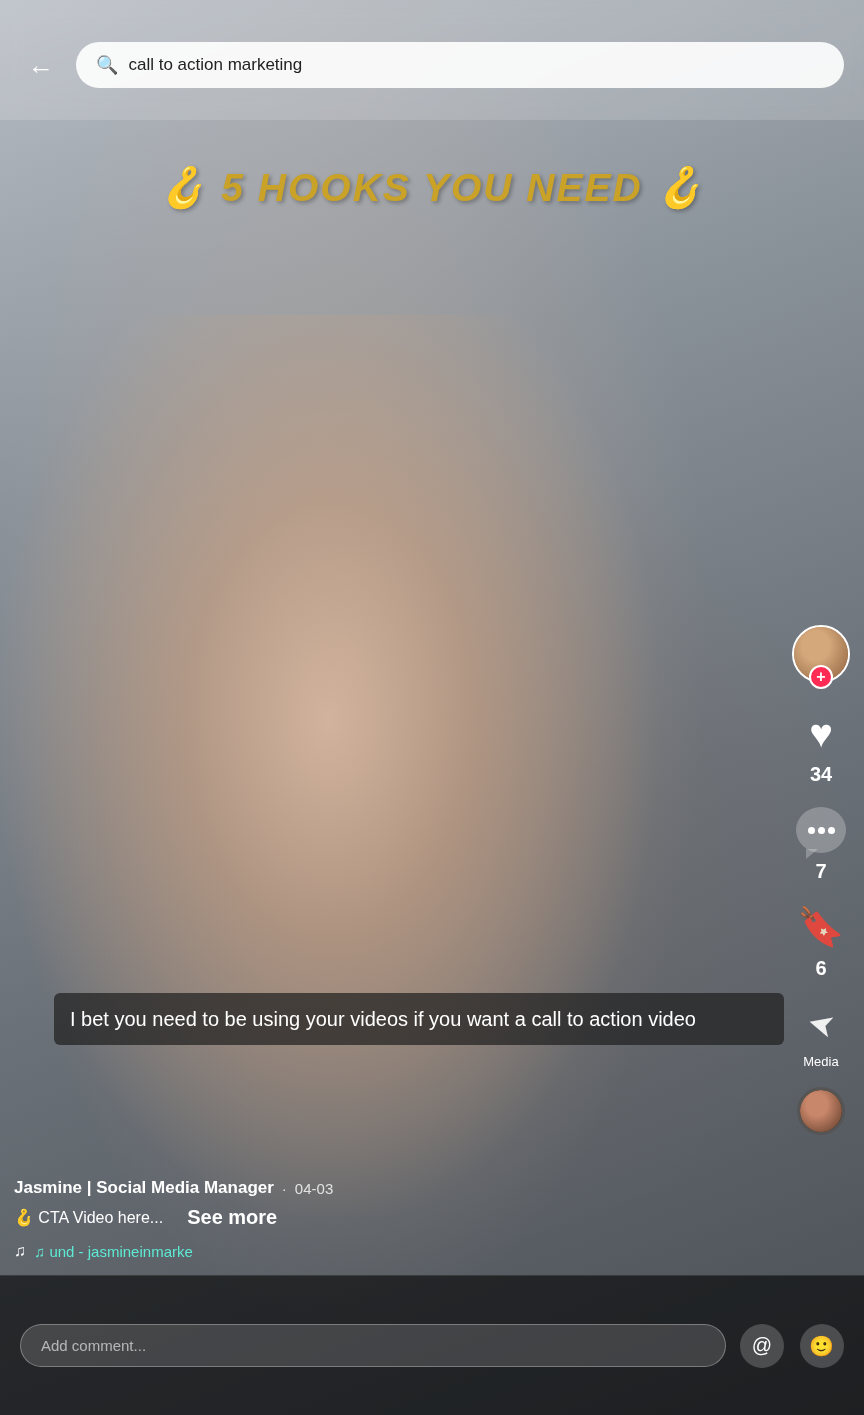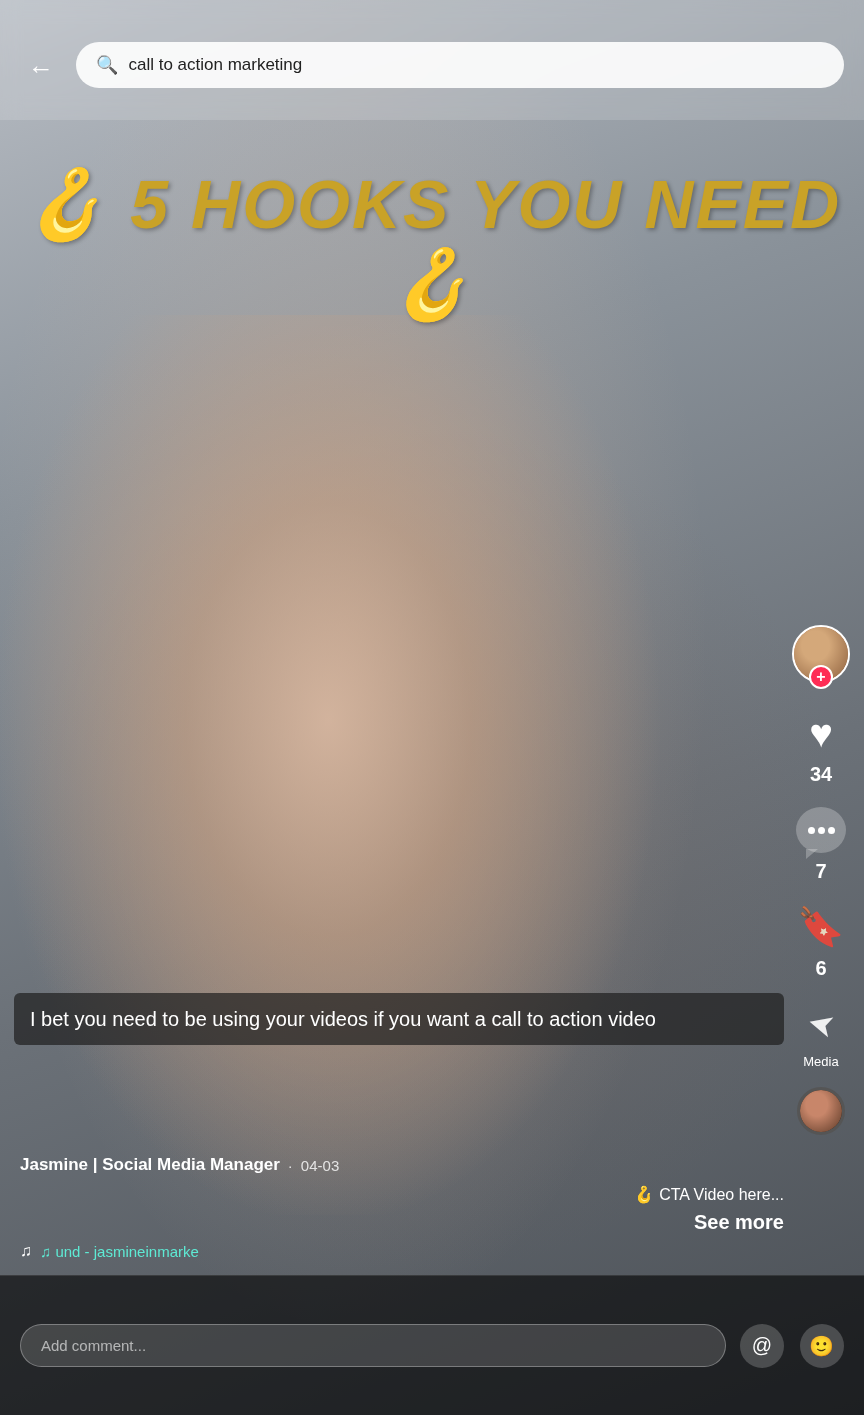--- a/index.html
+++ b/index.html
@@ -94,21 +94,21 @@
       position: absolute;
       top: 155px;
       left: 0;
       right: 0;
       text-align: center;
       z-index: 50;
       padding: 10px 20px;
     }
 
     .video-title-text {
-      font-size: 68px;
+      font-size: 39px;
       font-weight: 900;
       color: #c9a227;
       text-shadow: 2px 2px 4px rgba(0,0,0,0.3);
       letter-spacing: 2px;
       font-style: italic;
     }
 
     
     .right-sidebar {
       position: absolute;
@@ -289,27 +289,28 @@
     }
 
     .caption-text {
       background: rgba(30,30,30,0.7);
       border-radius: 6px;
       padding: 12px 16px;
       color: #fff;
       font-size: 20px;
       font-weight: 500;
       line-height: 1.4;
+      margin-left: 40px;
     }
 
     
     .bottom-info {
       position: absolute;
       bottom: 155px;
-      left: 20px;
+      left: 14px;
       right: 80px;
       z-index: 60;
     }
 
     .username-row {
       display: flex;
       align-items: center;
       gap: 8px;
       margin-bottom: 8px;
     }
@@ -328,23 +329,22 @@
 
     .description {
       color: #fff;
       font-size: 16px;
       line-height: 1.5;
       margin-bottom: 4px;
     }
 
     .description-row2 {
       display: flex;
-      align-items: flex-end;
-      gap: 0;
-      flex-direction: column;
+      align-items: flex-start;
+      gap: 24px;
     }
 
     .see-more {
       color: #fff;
       font-weight: 700;
       font-size: 20px;
       cursor: pointer;
     }
 
     .music-row {

